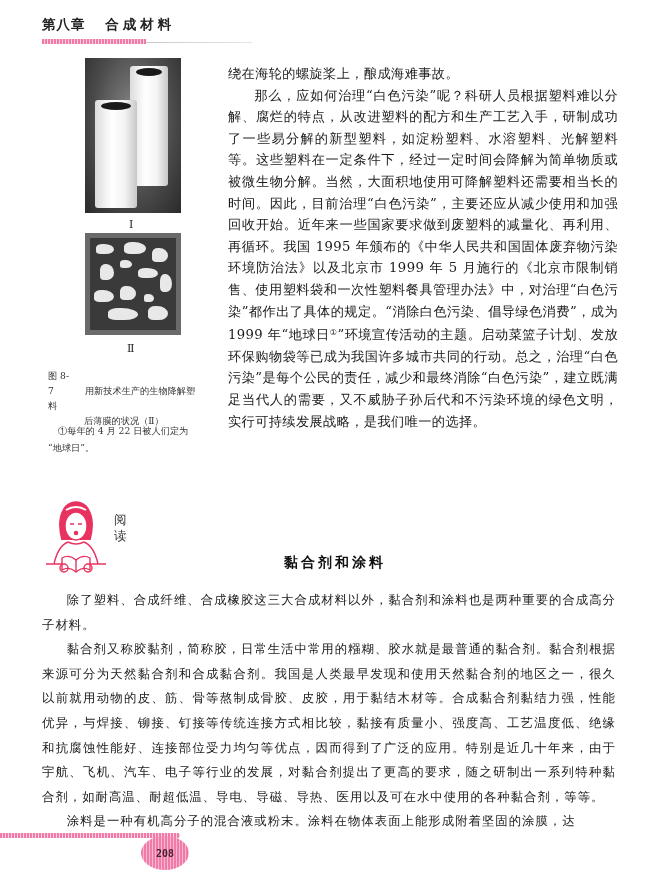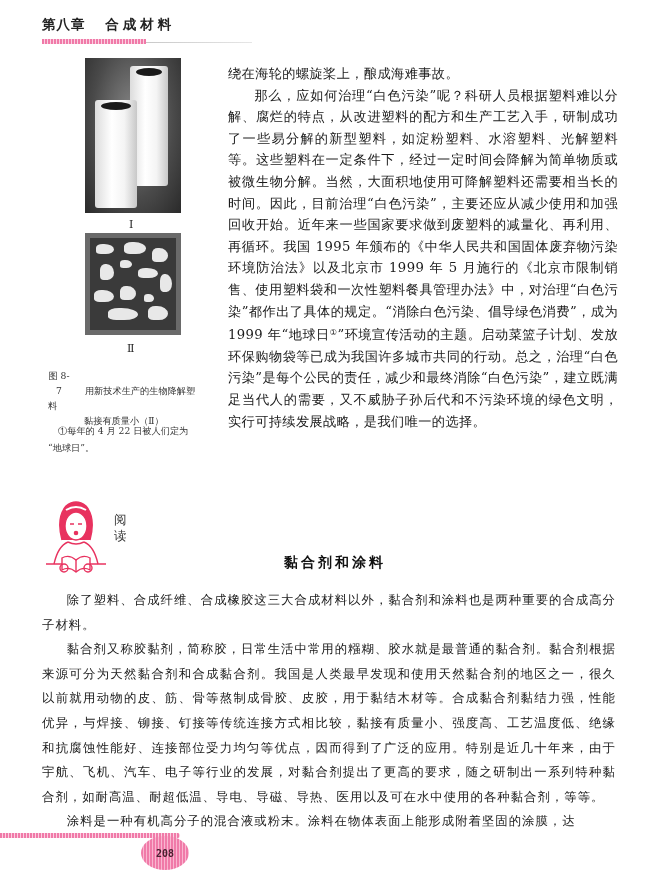--- a/index.html
+++ b/index.html
@@ -21,21 +21,21 @@
     .roll-a { left: 45px; top: 8px; width: 38px; height: 120px; }
     .roll-a .hole { width: 26px; }
     .roll-b { left: 10px; top: 42px; width: 42px; height: 108px; }
     .roll-b .hole { width: 30px; }
     .label-1 { position: absolute; left: 44px; top: 160px; font-size: 11px; color: #222; }
     .photo-2 { position: absolute; left: 0; top: 175px; width: 96px; height: 102px; background: #3a3a3a; border: 5px solid #6a6a6a; overflow: hidden; }
     .photo-2 .speck { position: absolute; background: #e8e8e8; border-radius: 40% 60% 50% 30%; }
     .label-2 { position: absolute; left: 42px; top: 284px; font-size: 11px; color: #222; }
 
     .caption { position: absolute; left: 48px; top: 368px; width: 156px; font-size: 9.2px; line-height: 15px; color: #333; }
-    .caption .fig-no { display: inline-block; width: 22px; text-align: center; }
+    .caption .fig-no { display: inline-block; width: 22px; }
     .caption .cap-line { display: block; padding-left: 36px; text-indent: 0; }
     .caption .cap-first { padding-left: 0; }
     .footnote { position: absolute; left: 48px; top: 422px; width: 160px; font-size: 9.2px; line-height: 17px; color: #333; }
     .footnote .fn1 { display: block; text-indent: 10px; }
 
     .col-right { position: absolute; left: 228px; top: 63px; width: 390px; font-size: 13.2px; line-height: 21.6px; color: #1a1a1a; letter-spacing: 0.4px; }
     .col-right p { text-align: justify; }
     .col-right .indent { text-indent: 2em; }
     sup.fnref { font-size: 8px; vertical-align: 4px; }
 
@@ -88,21 +88,21 @@
     <div class="speck" style="left:58px;top:68px;width:20px;height:14px;"></div>
   </div>
   <div class="label-2">Ⅱ</div>
 </div>
 
 <div class="caption">
   <span class="cap-line cap-first">
     <span class="fig-no">图 8-7</span>
     <span style="margin-left:12px">用新技术生产的生物降解塑料</span>
   </span>
-  <span class="cap-line">黏接有质量小（Ⅱ）</span>
+  <span class="cap-line">后薄膜的状况（Ⅱ）</span>
 </div>
 
 <div class="footnote">
   <span class="fn1">①每年的 4 月 22 日被人们定为</span>
   <span>“地球日”。</span>
 </div>
 
 <div class="col-right">
   <p>绕在海轮的螺旋桨上，酿成海难事故。</p>
   <p class="indent"><span>那么，应如何治理“白色污染”呢？科研人员根据塑料难以分解、腐烂的特点，从改进塑料的配方和生产工艺入手，研制成功了一些易分解的新型塑料，如淀粉塑料、水溶塑料、光解塑料等。这些塑料在一定条件下，经过一定时间会降解为简单物质或被微生物分解。当然，大面积地使用可降解塑料还需要相当长的时间。因此，目前治理“白色污染”，主要还应从减少使用和加强回收开始。近年来一些国家要求做到废塑料的减量化、再利用、再循环。我国 1995 年颁布的《中华人民共和国固体废弃物污染环境防治法》以及北京市 1999 年 5 月施行的《北京市限制销售、使用塑料袋和一次性塑料餐具管理办法》中，对治理“白色污染”都作出了具体的规定。“消除白色污染、倡导绿色消费”，成为 1999 年“地球日</span><sup class="fnref">①</sup><span>”环境宣传活动的主题。启动菜篮子计划、发放环保购物袋等已成为我国许多城市共同的行动。总之，治理“白色污染”是每个公民的责任，减少和最终消除“白色污染”，建立既满足当代人的需要，又不威胁子孙后代和不污染环境的绿色文明，实行可持续发展战略，是我们唯一的选择。</span></p>

